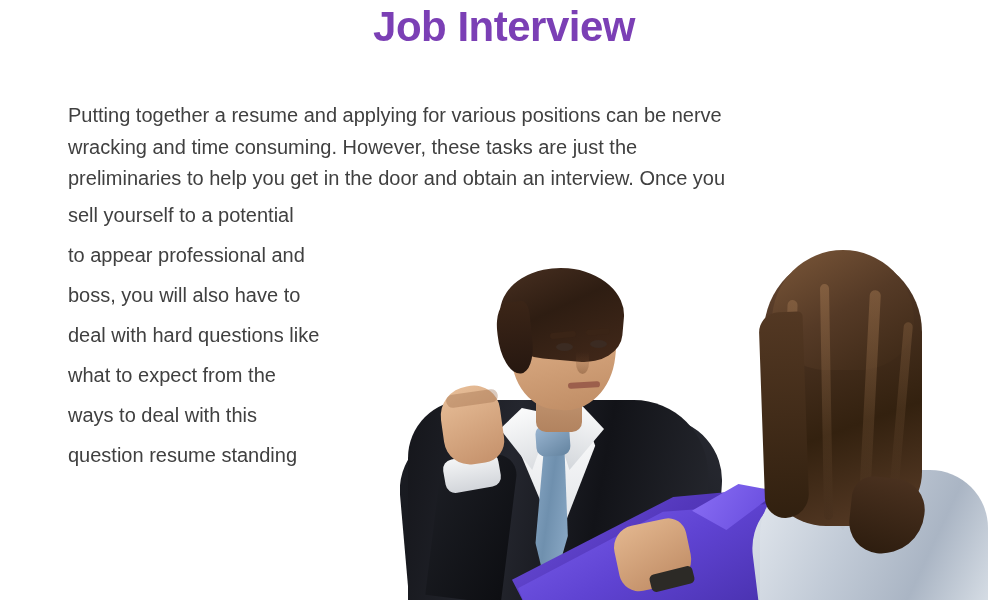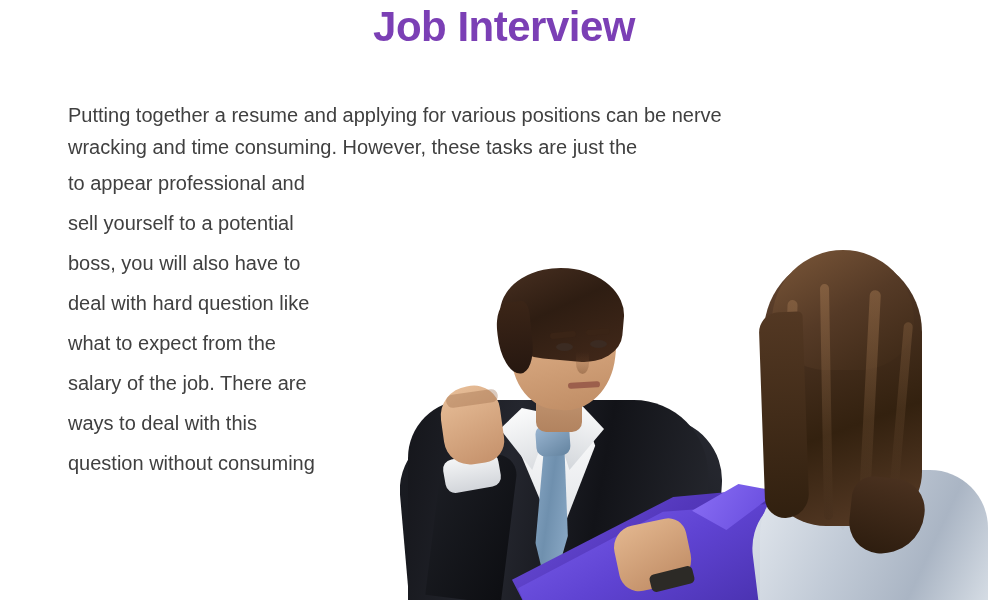--- a/index.html
+++ b/index.html
@@ -330,29 +330,29 @@
 </head>
 <body>
 
 <div id="slide">
 
   <div id="title">Job Interview</div>
 
   <div id="body-text">
     <div class="line wide">Putting together a resume and applying for various positions can be nerve</div>
     <div class="line wide">wracking and time consuming. However, these tasks are just the</div>
-
+    <div class="line wide">preliminaries to help you get in the door and obtain an interview. Once you</div>
+
+    <div class="line narrow">sell yourself to a potential</div>
     <div class="line narrow">to appear professional and</div>
-    <div class="line narrow">sell yourself to a potential</div>
     <div class="line narrow">boss, you will also have to</div>
-    <div class="line narrow">deal with hard question like</div>
+    <div class="line narrow">deal with hard questions like</div>
     <div class="line narrow">what to expect from the</div>
-    <div class="line narrow">salary of the job. There are</div>
     <div class="line narrow">ways to deal with this</div>
-    <div class="line narrow">question without consuming</div>
+    <div class="line narrow">question resume standing</div>
   </div>
 
   <div id="photo">
 
     <div class="man">
       <div class="man-shoulder-l"></div>
       <div class="man-shoulder-r"></div>
       <div class="man-jacket"></div>
       <div class="man-shirt"></div>
       <div class="man-collar-l"></div>

